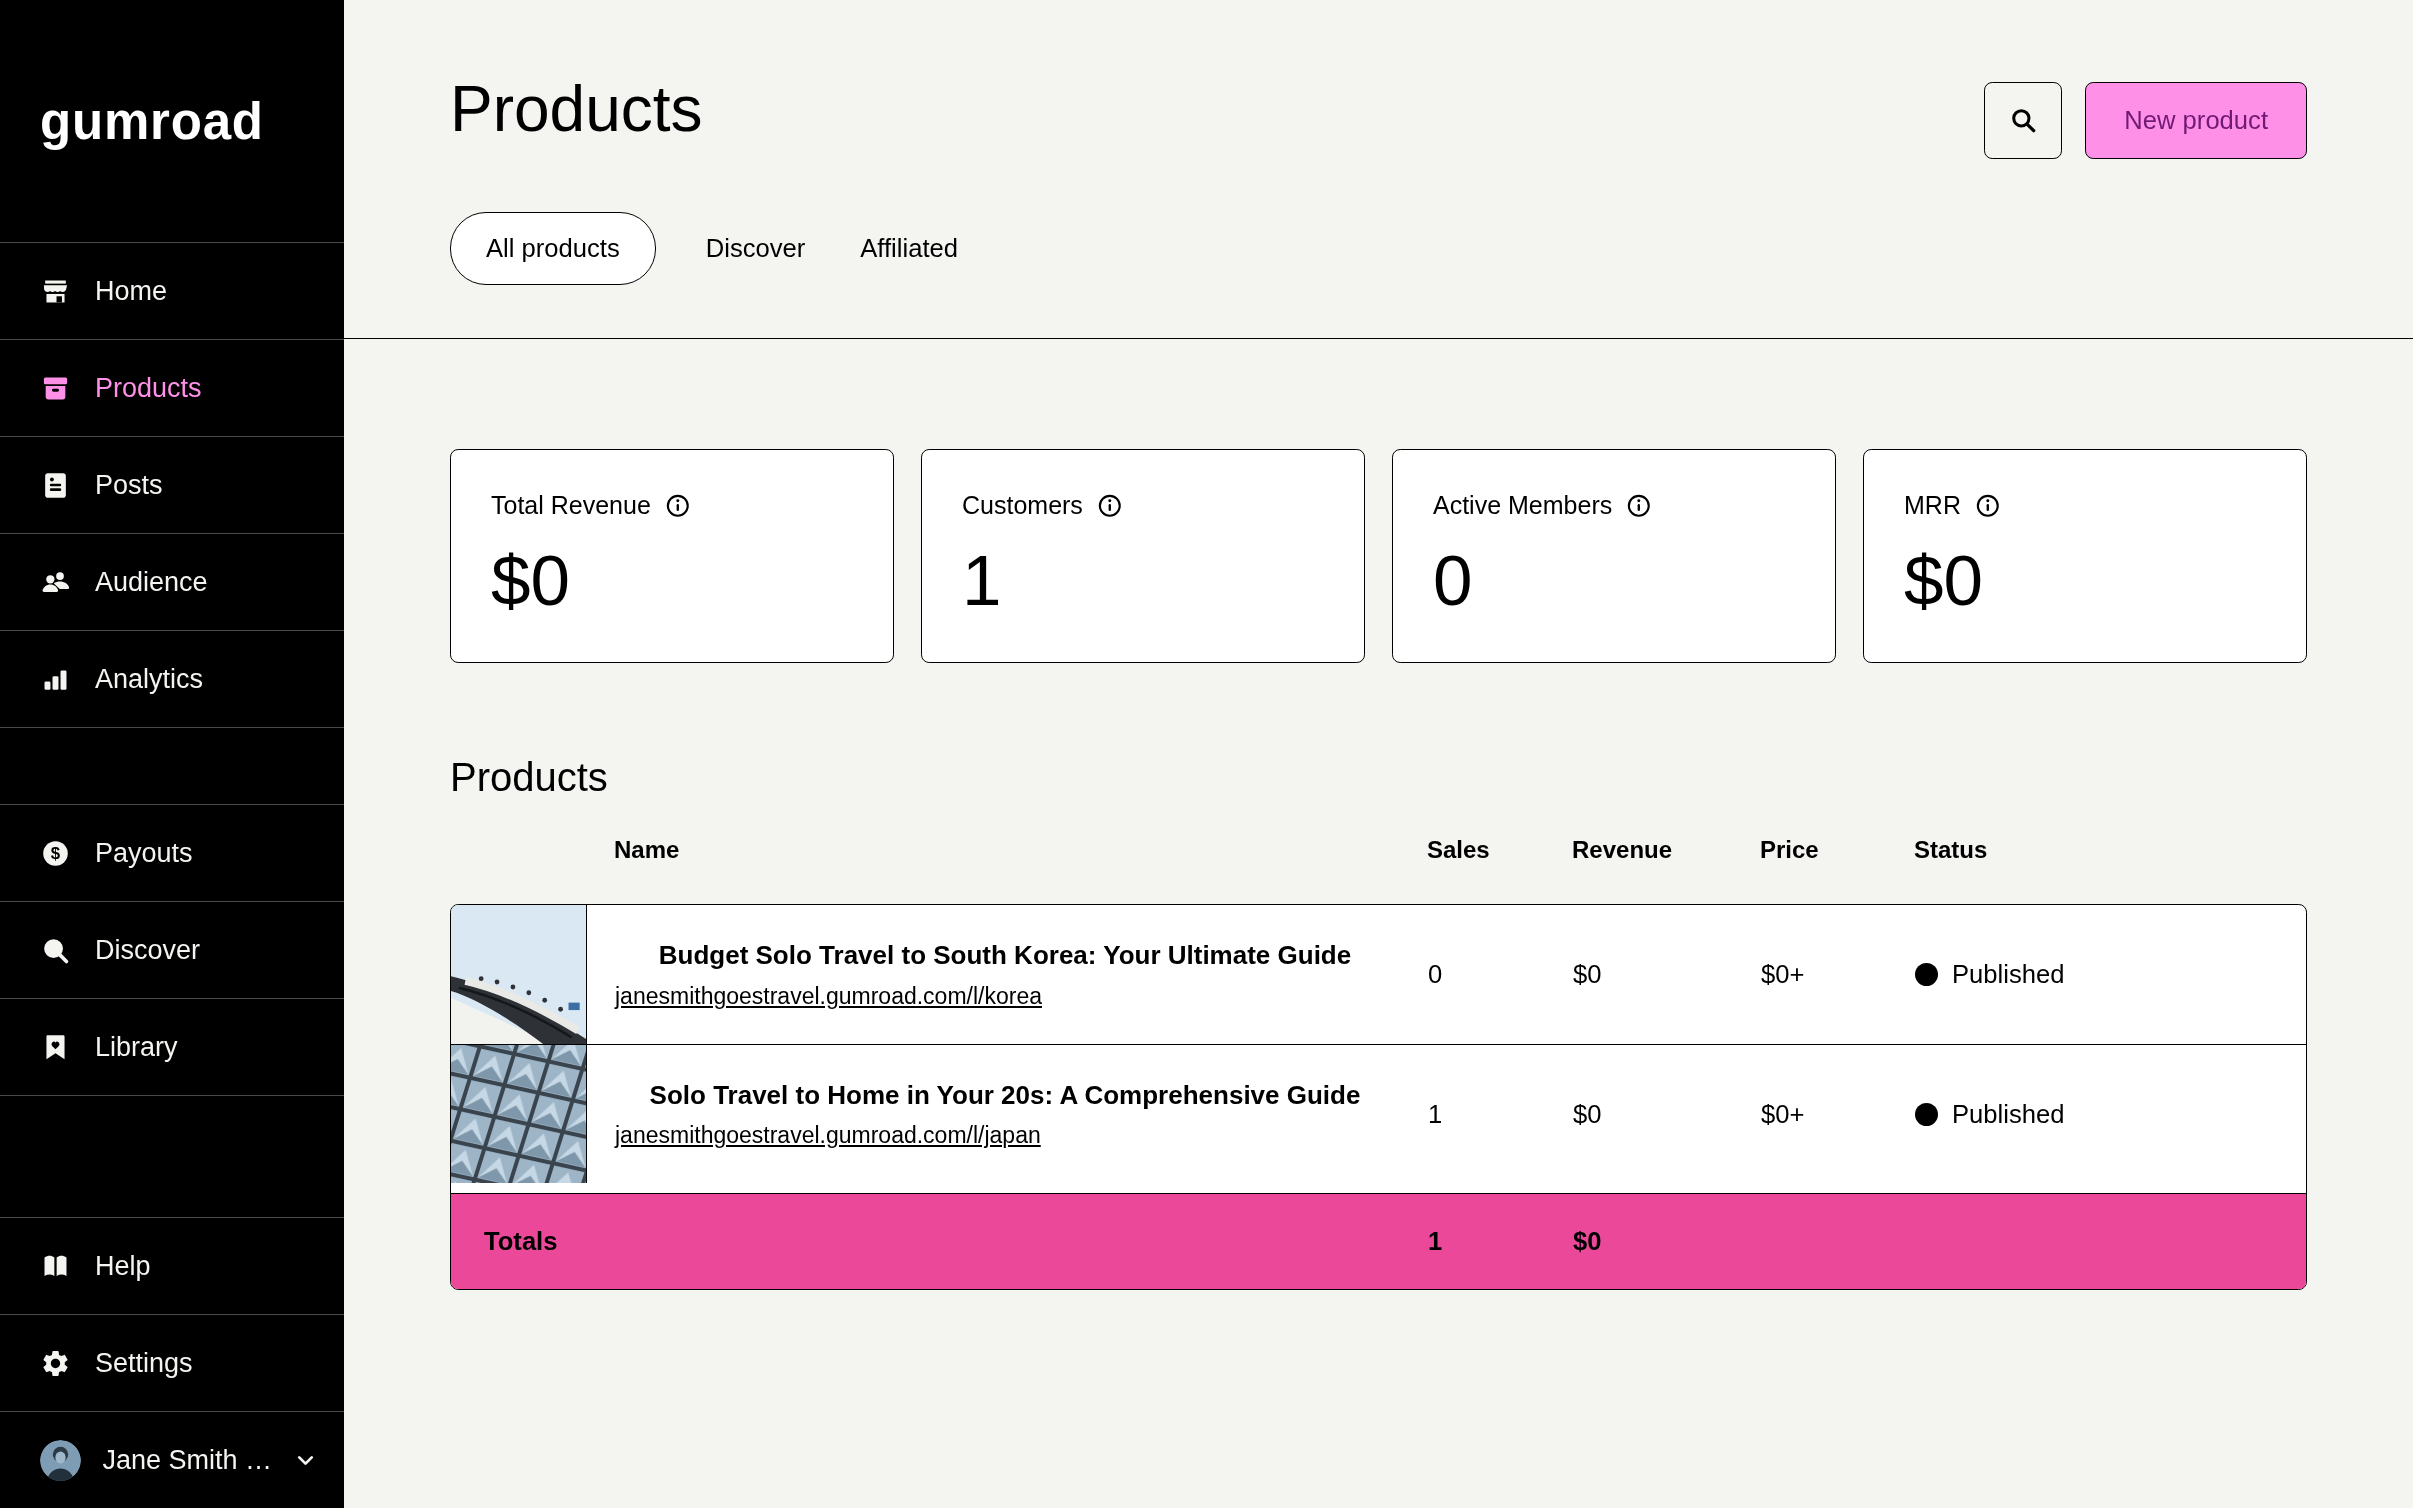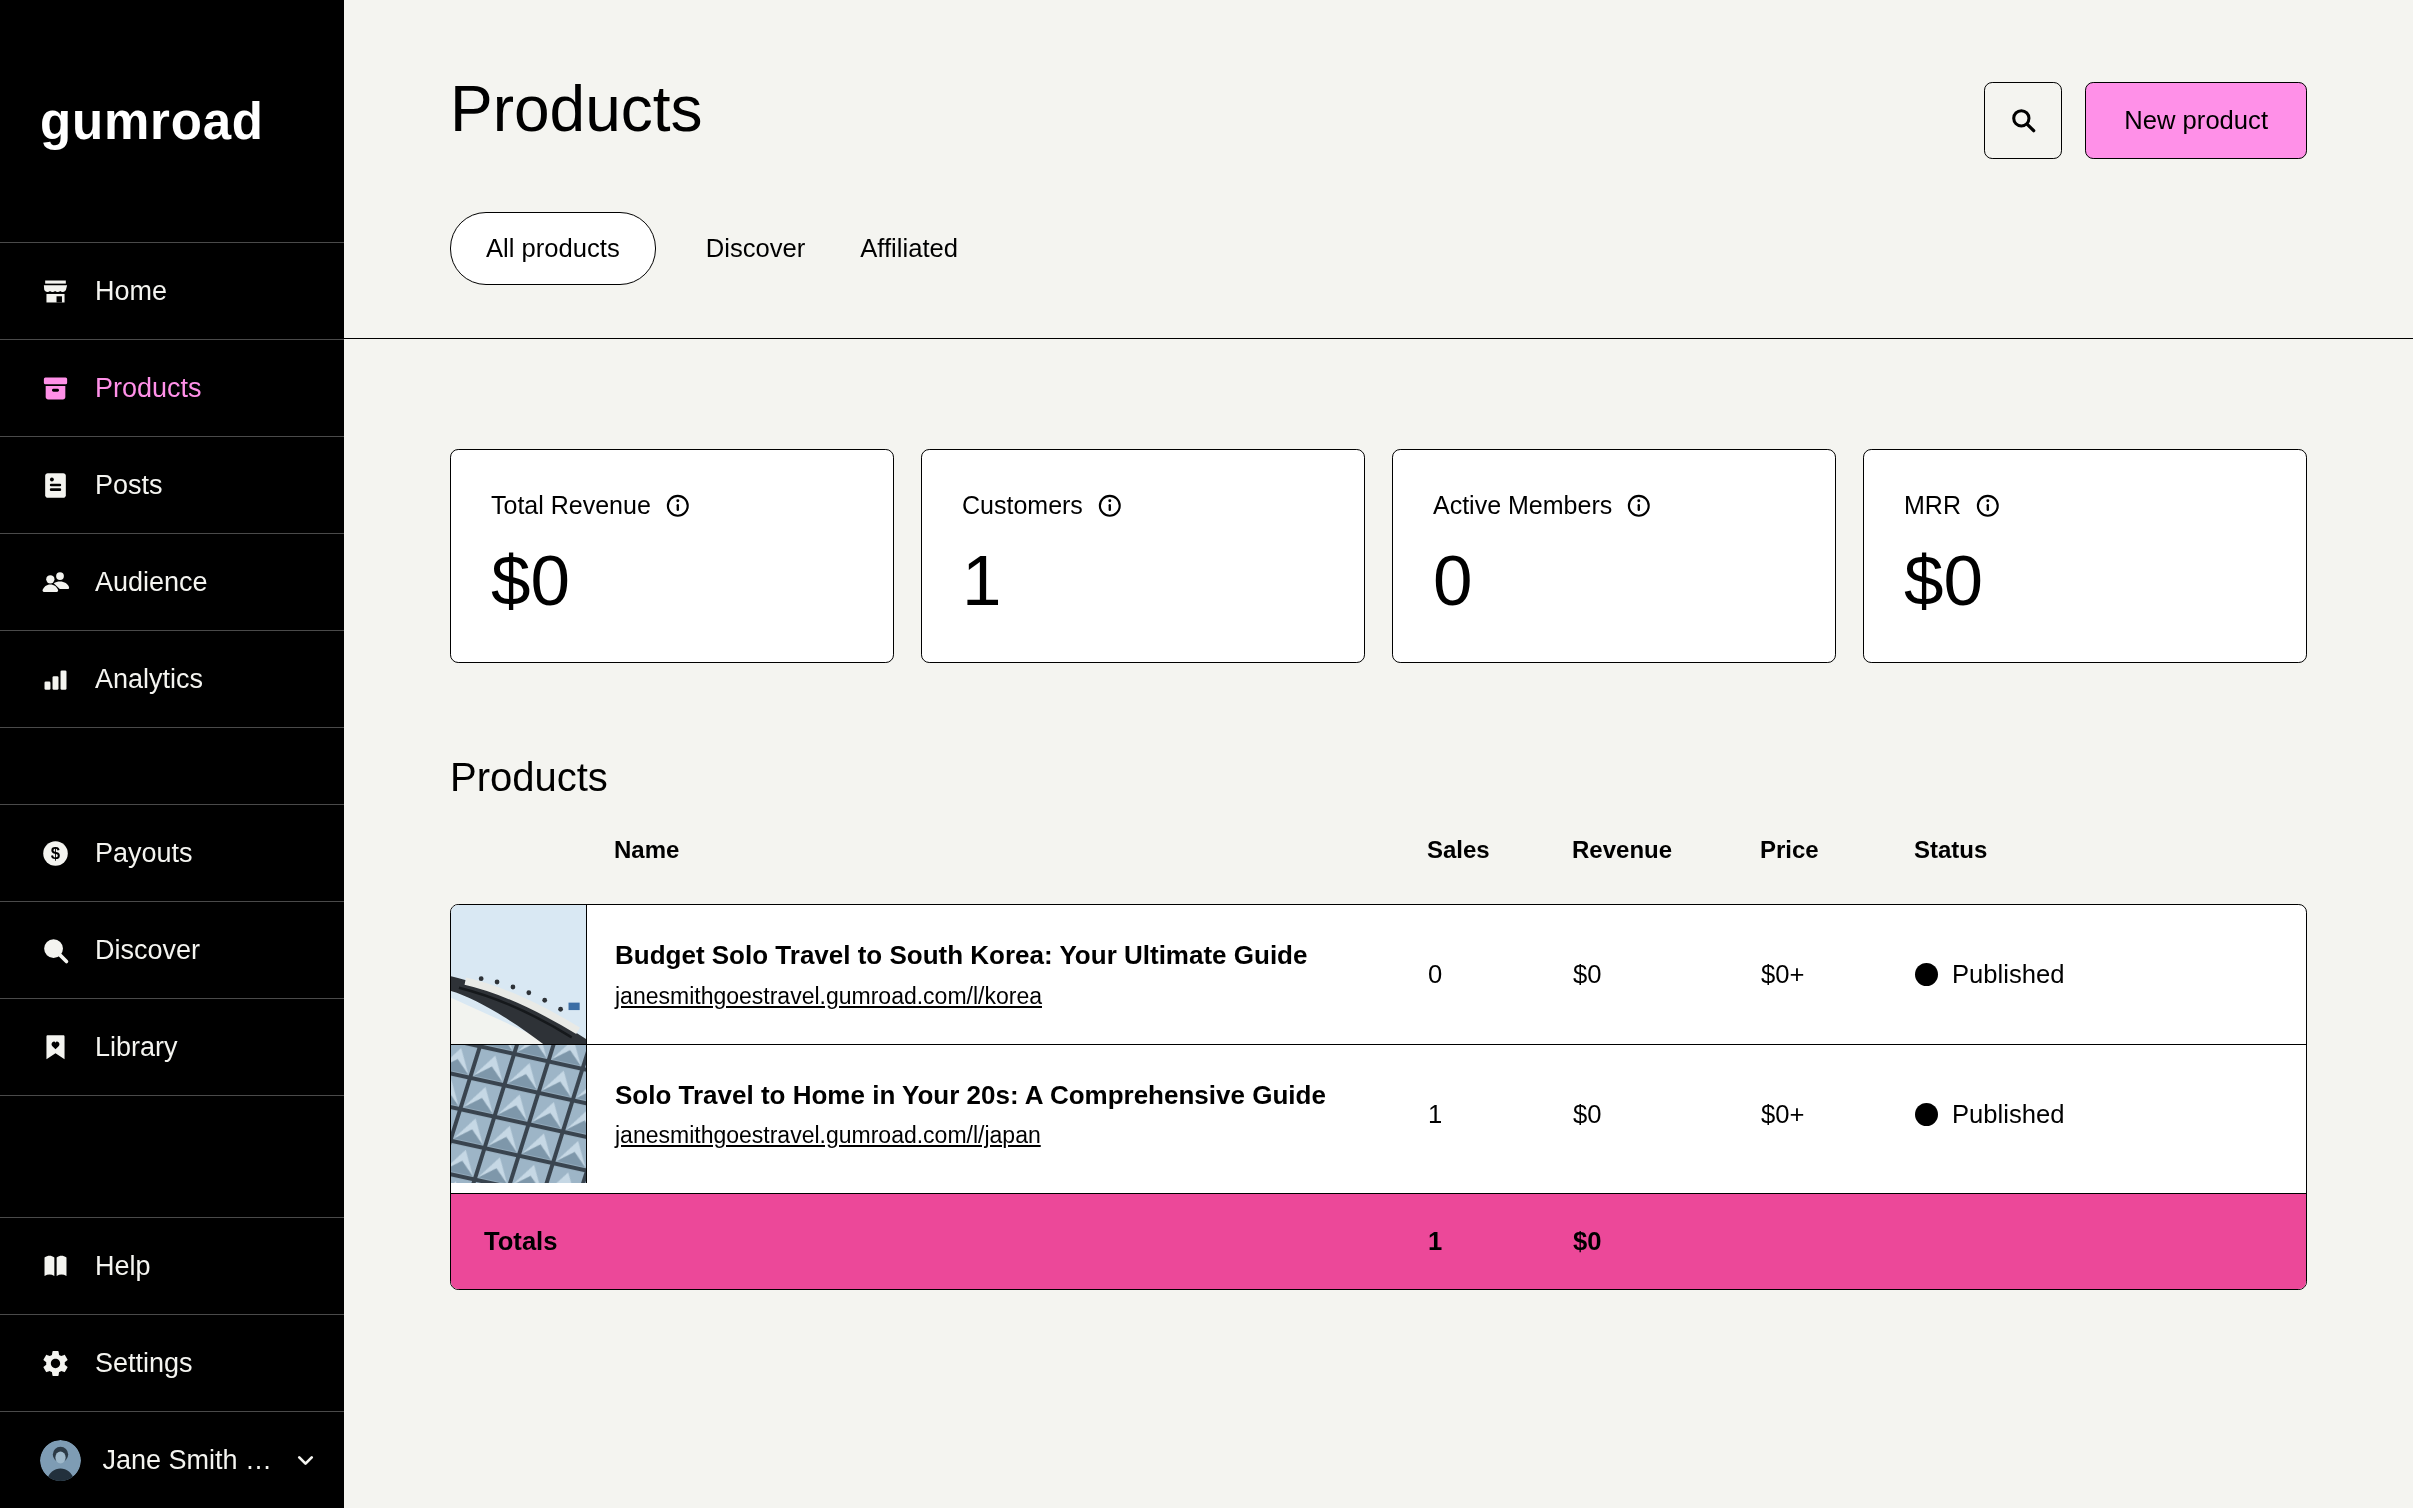--- a/index.html
+++ b/index.html
@@ -45,21 +45,21 @@
   .page-title{ font-size:64px; font-weight:400; line-height:1.15; }
   .actions{ display:flex; gap:23px; margin-top:9px; }
   .icon-btn{
     width:78px; height:77px; border:1.6px solid #000; border-radius:8.2px;
     background:transparent; display:flex; align-items:center; justify-content:center; cursor:pointer;
   }
   .icon-btn svg{ width:30.5px; height:30.5px; }
   .primary-btn{
     height:77px; padding:18px 38px; border:1.6px solid #000; border-radius:8.2px;
     background:#ff90e8; font-size:25.6px; display:flex; align-items:center;
-    color:#000000; cursor:pointer; font-family:inherit;
+    color:#701a75; cursor:pointer; font-family:inherit;
   }
   .tabs{ display:flex; align-items:center; gap:45px; margin-top:53px; padding-bottom:53px;text-align:right; }
   .tab-pill{
     height:73px; padding:0 35px; border:1.6px solid #000; border-radius:36px;
     background:#fff; display:flex; align-items:center; font-size:25.6px; cursor:pointer;
   }
   .tab-link{ font-size:25.6px; cursor:pointer; padding:0 5px; }
 
   .content{ padding:110px 106px 0 106px; flex:1; }
 
@@ -86,21 +86,21 @@
     border:1.6px solid #000; border-radius:8.2px; background:#fff;
     overflow:hidden; margin-bottom:49px;
   }
   .product-row{
     display:grid; grid-template-columns:136px 841px 145px 188px 154px 1fr;
     height:139px; cursor:pointer;
   }
   .row-sep{ border-top:1.6px solid #000; }
   .thumb-cell{ border-right:1.6px solid #000; overflow:hidden; }
   .thumb-cell svg{ display:block; width:100%; height:100%; }
-  .name-cell{ padding:0 33px 0 28px; display:flex; flex-direction:column; justify-content:center; }
+  .name-cell{ padding:0 33px 0 28px; display:flex; flex-direction:column; justify-content:center;text-align:center; }
   .row-title{ font-size:26px; font-weight:700; line-height:1.3; }
   .row-link{ font-size:23px; text-decoration:underline; margin-top:10px; color:#000; cursor:pointer; width:fit-content; }
   .cell{ display:flex; align-items:center; font-size:25.6px; }
   .status-cell{ gap:14px; }
   .dot{ width:23px; height:23px; border-radius:50%; background:#000; flex-shrink:0; }
   .totals-row{
     display:grid; grid-template-columns:136px 841px 145px 188px 154px 1fr;
     height:96px; background:#ec4899; border-top:1.6px solid #000;margin-top:10px;
   }
   .totals-label{ grid-column:1/3; padding-left:33px; display:flex; align-items:center; font-weight:700; font-size:25.6px; }

